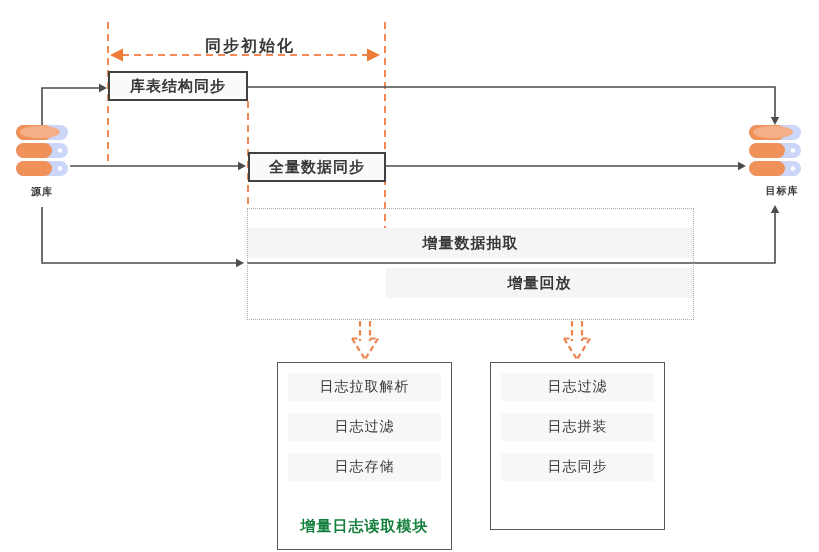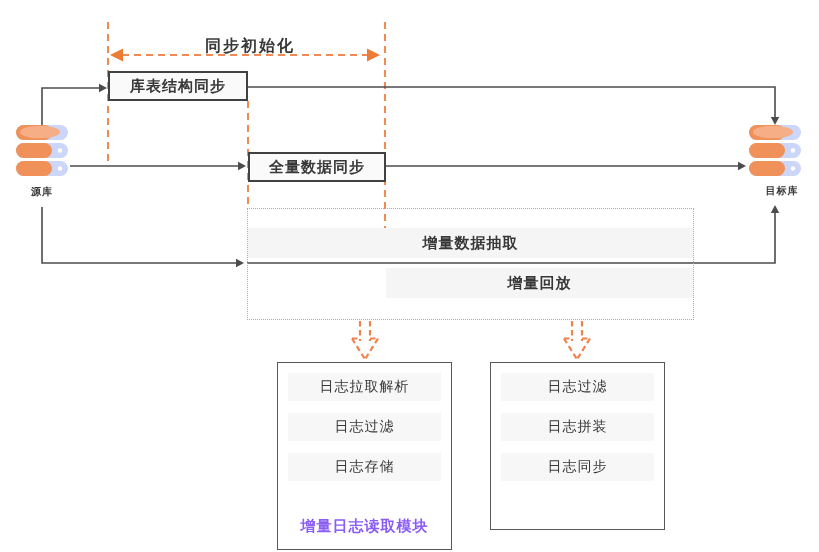--- a/index.html
+++ b/index.html
@@ -23,21 +23,21 @@
   }
   .dotted-group{border:1.5px dotted #ababab;background:transparent;}
   .module{border:1.5px solid #585858;background:transparent;}
   .module .item{
     position:absolute;left:10px;right:10px;height:28px;background:#f7f7f7;
     display:flex;align-items:center;justify-content:center;
     font-size:14px;font-weight:500;letter-spacing:1px;
   }
   .module .mlabel{
     position:absolute;left:0;right:0;bottom:13px;text-align:center;
-    font-size:15px;font-weight:700;letter-spacing:1px;color:#8b5cf6;
+    font-size:15px;font-weight:700;letter-spacing:1px;color:#15803d;
   }
   .init-label{font-size:16px;font-weight:600;letter-spacing:2px;}
   .db-label{font-size:10px;font-weight:600;letter-spacing:1px;}
 </style>
 </head>
 <body>
 
 <div class="stage">
 
   <svg class="wires" viewBox="0 0 819 552">

